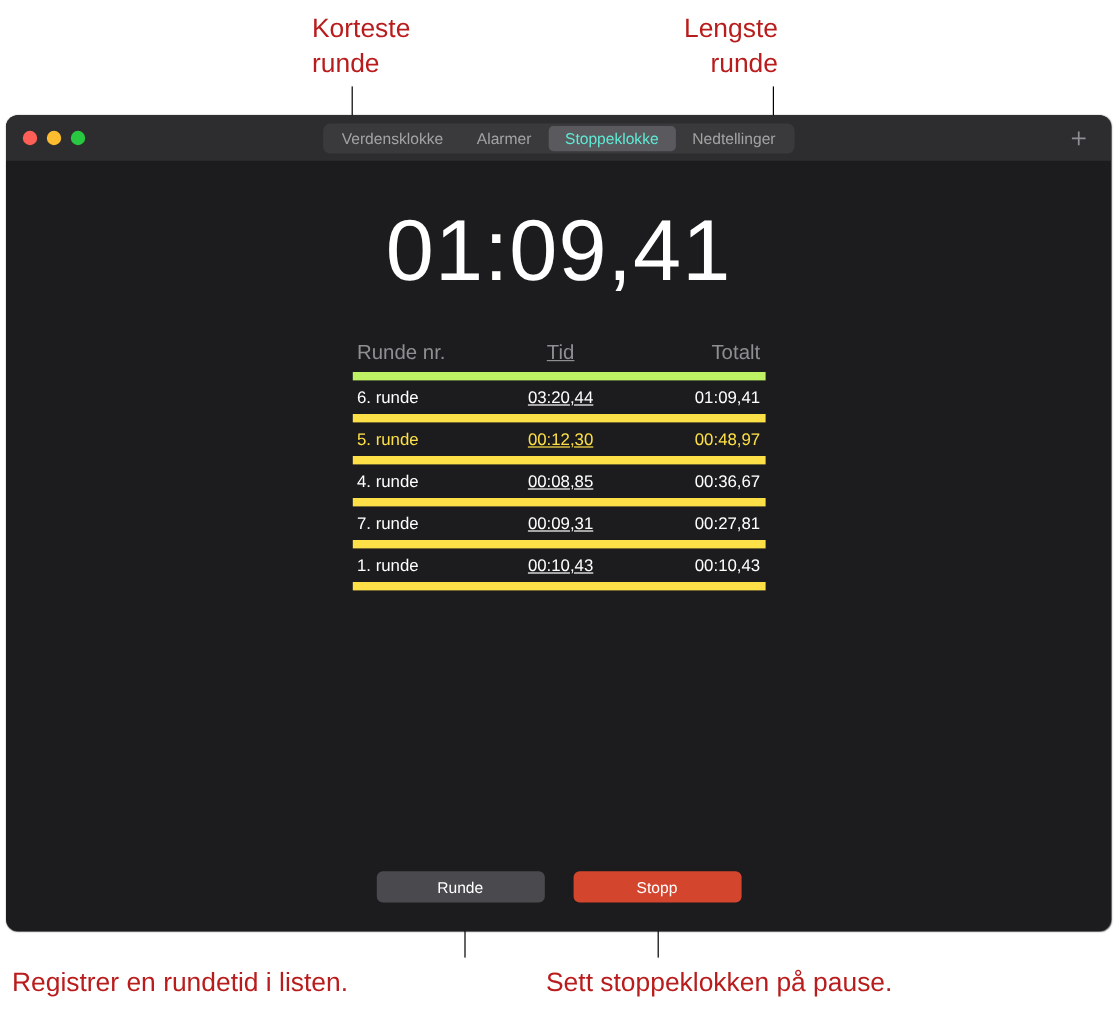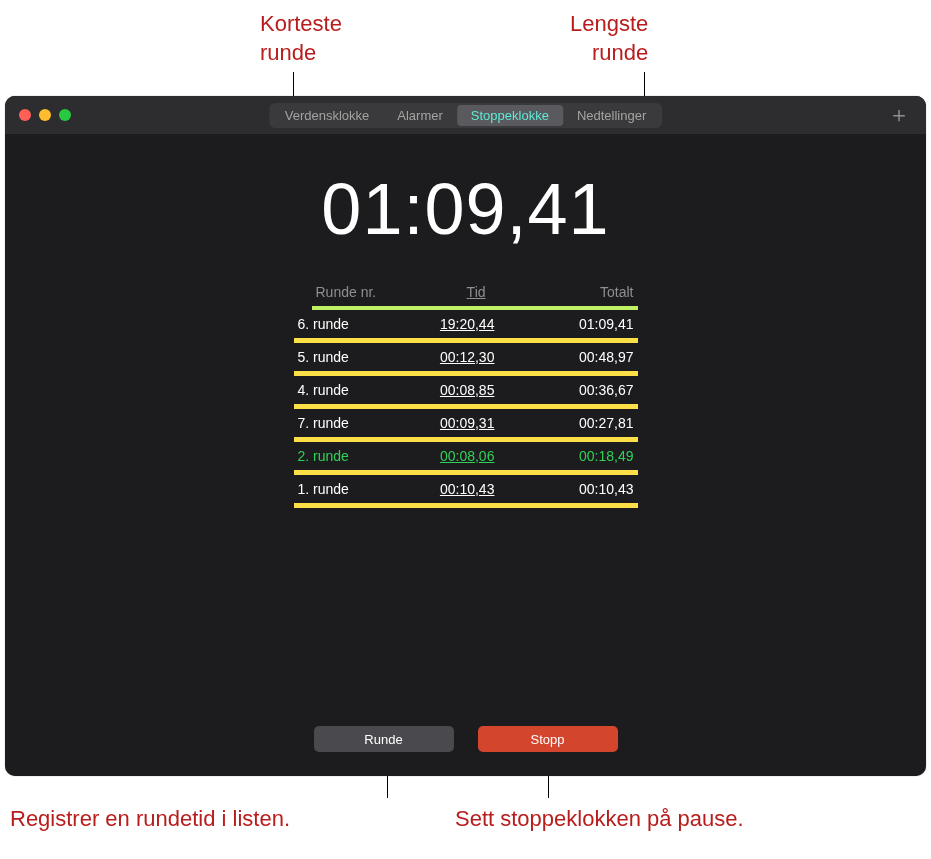--- a/index.html
+++ b/index.html
@@ -102,31 +102,30 @@
     width: 344px;
   }
   .lap-header, .lap-row {
     display: flex;
     justify-content: space-between;
     font-size: 14px;
     padding: 6px 4px;
   }
   .lap-header {
     color: #8e8e93;
-    font-size: 14px;
-    border-bottom: 4px solid #bef264;
-    margin-left: 18px;
+    font-size: 17px;
+    border-bottom: 7px solid #bef264;
   }
   .lap-row {
-    border-bottom: 5px solid #fde047;
+    border-bottom: 7px solid #fde047;
     color: #fff;
     font-variant-numeric: tabular-nums;
   }
   .lap-row.shortest { color: #30d158; }
-  .lap-row.longest  { color: #ffffff; }
+  .lap-row.longest  { color: #fde047; }
   .col-lap   { width: 34%; text-align: left; }
   .col-time  { width: 33%; text-align: center; text-decoration: underline; }
   .col-total { width: 33%; text-align: right; }
   .sw-buttons {
     position: absolute;
     bottom: 24px;
     left: 50%;
     transform: translateX(-50%);
     display: flex;
     gap: 24px;
@@ -189,43 +188,38 @@
 
     <div class="lap-table">
       <div class="lap-header">
         <span class="col-lap">Runde nr.</span>
         <span class="col-time">Tid</span>
         <span class="col-total">Totalt</span>
       </div>
 
       <div class="lap-row">
         <span class="col-lap">6. runde</span>
-        <span class="col-time">19:20,44</span>
+        <span class="col-time">03:20,44</span>
         <span class="col-total">01:09,41</span>
       </div>
       <div class="lap-row longest">
         <span class="col-lap">5. runde</span>
         <span class="col-time">00:12,30</span>
         <span class="col-total">00:48,97</span>
       </div>
       <div class="lap-row">
         <span class="col-lap">4. runde</span>
         <span class="col-time">00:08,85</span>
         <span class="col-total">00:36,67</span>
       </div>
       <div class="lap-row">
         <span class="col-lap">7. runde</span>
         <span class="col-time">00:09,31</span>
         <span class="col-total">00:27,81</span>
       </div>
-      <div class="lap-row shortest">
-        <span class="col-lap">2. runde</span>
-        <span class="col-time">00:08,06</span>
-        <span class="col-total">00:18,49</span>
-      </div>
       <div class="lap-row">
         <span class="col-lap">1. runde</span>
         <span class="col-time">00:10,43</span>
         <span class="col-total">00:10,43</span>
       </div>
     </div>
 
     <div class="sw-buttons">
       <button class="sw-btn btn-lap">Runde</button>
       <button class="sw-btn btn-stop">Stopp</button>

